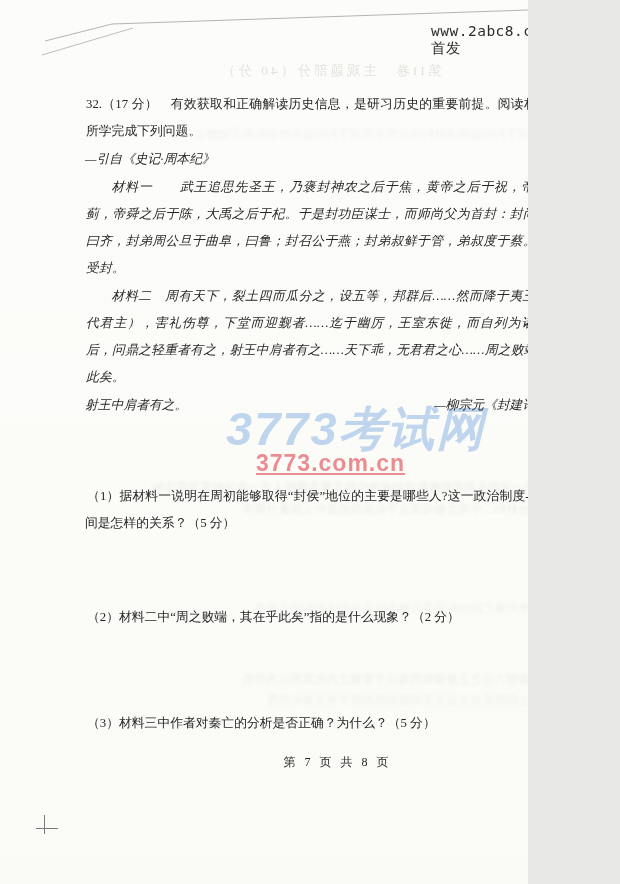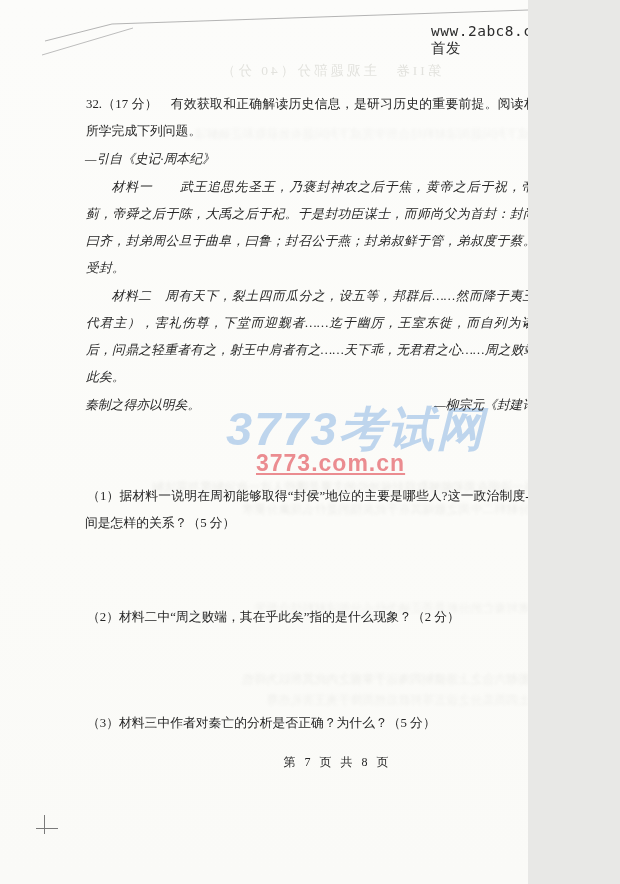--- a/index.html
+++ b/index.html
@@ -88,21 +88,21 @@
     <p class="para">32.（17 分）　有效获取和正确解读历史信息，是研习历史的重要前提。阅读材料，结合所学完成下列问题。</p>
 
     <p class="para source">—引自《史记·周本纪》</p>
 
     <p class="para material">材料一　　武王追思先圣王，乃褒封神农之后于焦，黄帝之后于祝，帝尧之后于蓟，帝舜之后于陈，大禹之后于杞。于是封功臣谋士，而师尚父为首封：封尚父于营丘曰齐，封弟周公旦于曲阜，曰鲁；封召公于燕；封弟叔鲜于管，弟叔度于蔡。余各以次受封。</p>
 
     <p class="para material">材料二　周有天下，裂土四而瓜分之，设五等，邦群后……然而降于夷王（周第九代君主），害礼伤尊，下堂而迎觐者……迄于幽厉，王室东徙，而自列为诸侯矣。厥后，问鼎之轻重者有之，射王中肩者有之……天下乖，无君君之心……周之败端，其在乎此矣。</p>
 
 
     <div class="m3row">
-      <span>秦制之得亦以明矣。</span>
+      <span>射王中肩者有之。</span>
       <span class="src">—柳宗元《封建论》</span>
     </div>
 
     <p class="para question q1">（1）据材料一说明在周初能够取得“封侯”地位的主要是哪些人?这一政治制度与宗法制之间是怎样的关系？（5 分）</p>
 
     <p class="para question q2">（2）材料二中“周之败端，其在乎此矣”指的是什么现象？（2 分）</p>
 
     <p class="para question q3">（3）材料三中作者对秦亡的分析是否正确？为什么？（5 分）</p>
 
     <p class="page-footer">第 7 页 共 8 页</p>

